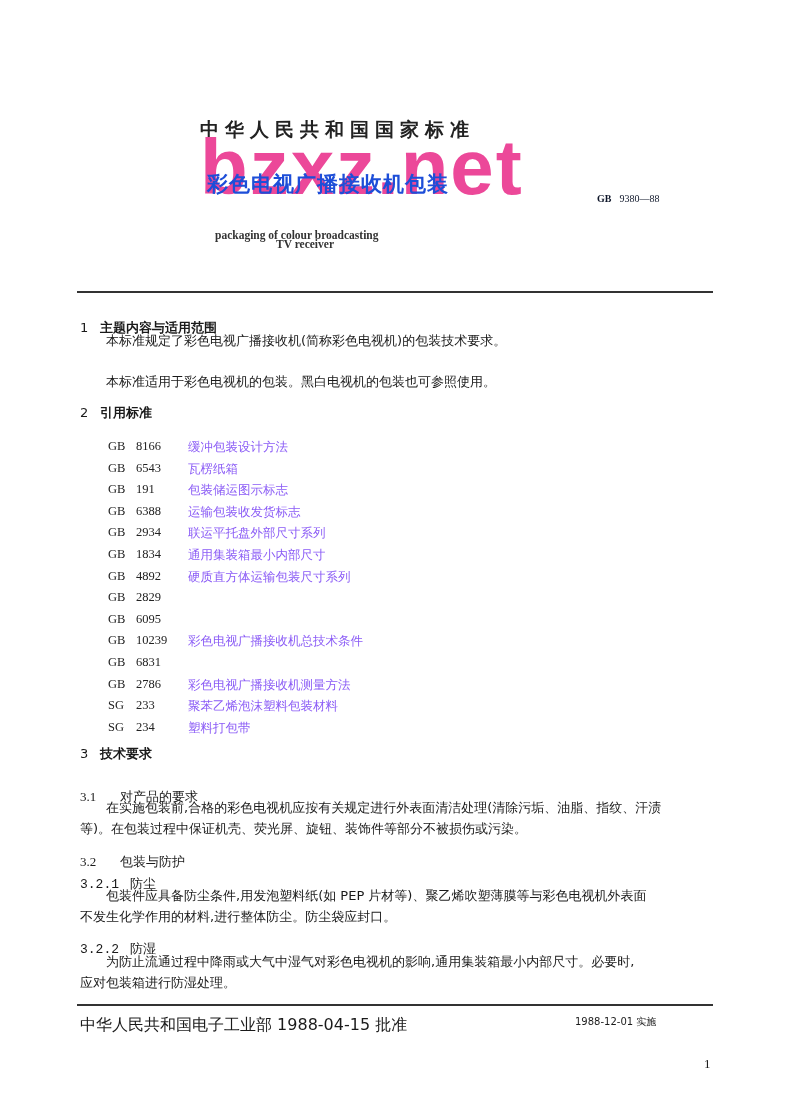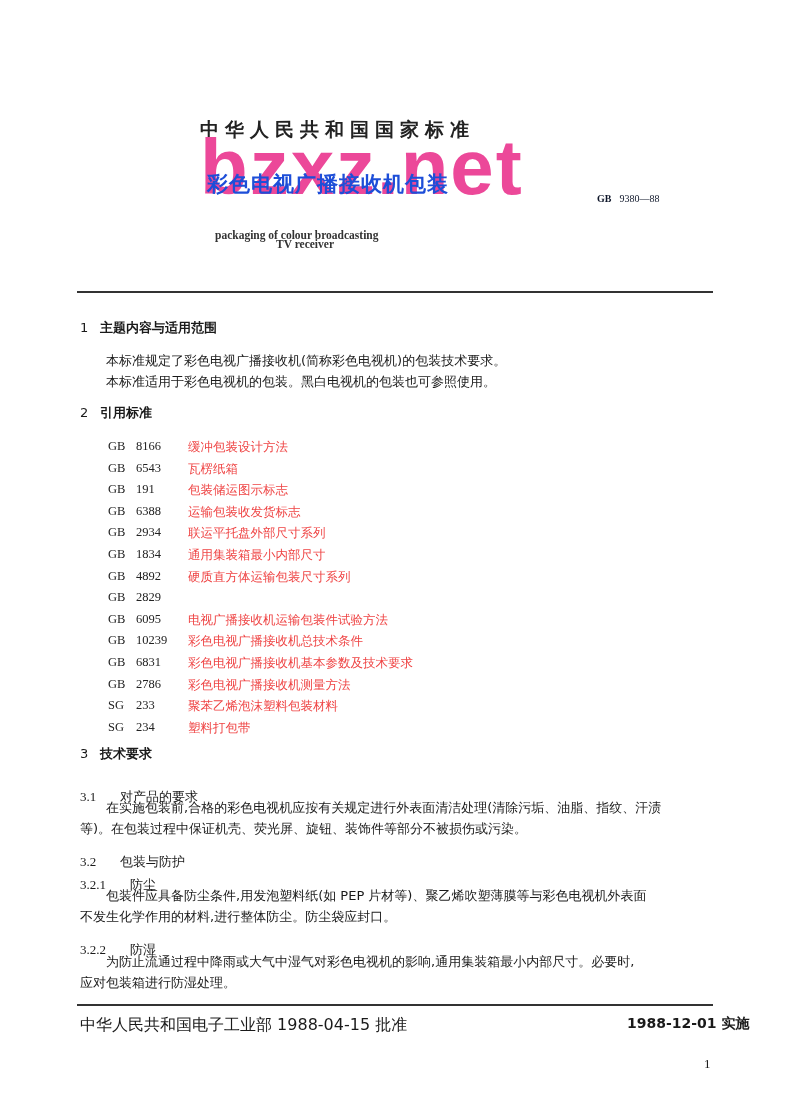--- a/index.html
+++ b/index.html
@@ -117,47 +117,46 @@
       white-space: nowrap;
       display: flex;
     }
     .ref-code {
       font-family: "Liberation Serif", serif;
       width: 80px;
       display: flex;
       color: #222;
     }
     .ref-prefix { width: 28px; }
-    .ref-title { color: #ef4444; }
+    .ref-title { color: #8b5cf6; }
 
     .sub-heading {
       left: 80px;
       font-size: 13px;
       white-space: nowrap;
     }
     .sub-heading .num {
       display: inline-block;
       font-family: "Liberation Serif", serif;
       width: 40px;
       margin-top: 12px;
     }
-    .sub-heading .num.w3 { width: 50px; }
+    .sub-heading .num.w3 { width: 50px; font-family: Liberation Mono, monospace; }
 
     .footer-left {
       top: 1015px;
       left: 80px;
       font-size: 16px;
       white-space: nowrap;
     }
     .footer-right {
       top: 1015px;
-      left: 627px;
-      font-size: 14px;
-      white-space: nowrap;
-      font-weight: bold;
+      left: 575px;
+      font-size: 10px;
+      white-space: nowrap;
     }
     .page-num {
       top: 1056px;
       left: 704px;
       font-family: "Liberation Serif", serif;
       font-size: 13px;
     }
   </style>
 </head>
 <body>
@@ -169,21 +168,21 @@
   <span class="gb">GB</span><span>9380—88</span>
 </div>
 <div class="abs en-title-1">packaging of colour broadcasting</div>
 <div class="abs en-title-2">TV receiver</div>
 
 <div class="abs rule rule-top"></div>
 
 <div class="abs section-heading" style="top:319px;">
   <span class="num">1</span><span>主题内容与适用范围</span>
 </div>
-<div class="abs para" style="top:350px; left:106px;">本标准规定了彩色电视广播接收机(简称彩色电视机)的包装技术要求。</div>
+<div class="abs para" style="top:330px; left:106px;">本标准规定了彩色电视广播接收机(简称彩色电视机)的包装技术要求。</div>
 <div class="abs para" style="top:371px; left:106px;">本标准适用于彩色电视机的包装。黑白电视机的包装也可参照使用。</div>
 
 <div class="abs section-heading" style="top:404px;">
   <span class="num">2</span><span>引用标准</span>
 </div>
 
 <div class="abs ref-list">
   <div class="ref-row">
     <span class="ref-code">
         <span class="ref-prefix">GB</span>
@@ -237,35 +236,33 @@
     <span class="ref-code">
         <span class="ref-prefix">GB</span>
         <span>2829</span>
       </span>
   </div>
   <div class="ref-row">
     <span class="ref-code">
         <span class="ref-prefix">GB</span>
         <span>6095</span>
       </span>
-    <span class="ref-title">电视广播接收机运输包装件试验方法</span>
   </div>
   <div class="ref-row">
     <span class="ref-code">
         <span class="ref-prefix">GB</span>
         <span>10239</span>
       </span>
     <span class="ref-title">彩色电视广播接收机总技术条件</span>
   </div>
   <div class="ref-row">
     <span class="ref-code">
         <span class="ref-prefix">GB</span>
         <span>6831</span>
       </span>
-    <span class="ref-title">彩色电视广播接收机基本参数及技术要求</span>
   </div>
   <div class="ref-row">
     <span class="ref-code">
         <span class="ref-prefix">GB</span>
         <span>2786</span>
       </span>
     <span class="ref-title">彩色电视广播接收机测量方法</span>
   </div>
   <div class="ref-row">
     <span class="ref-code">

